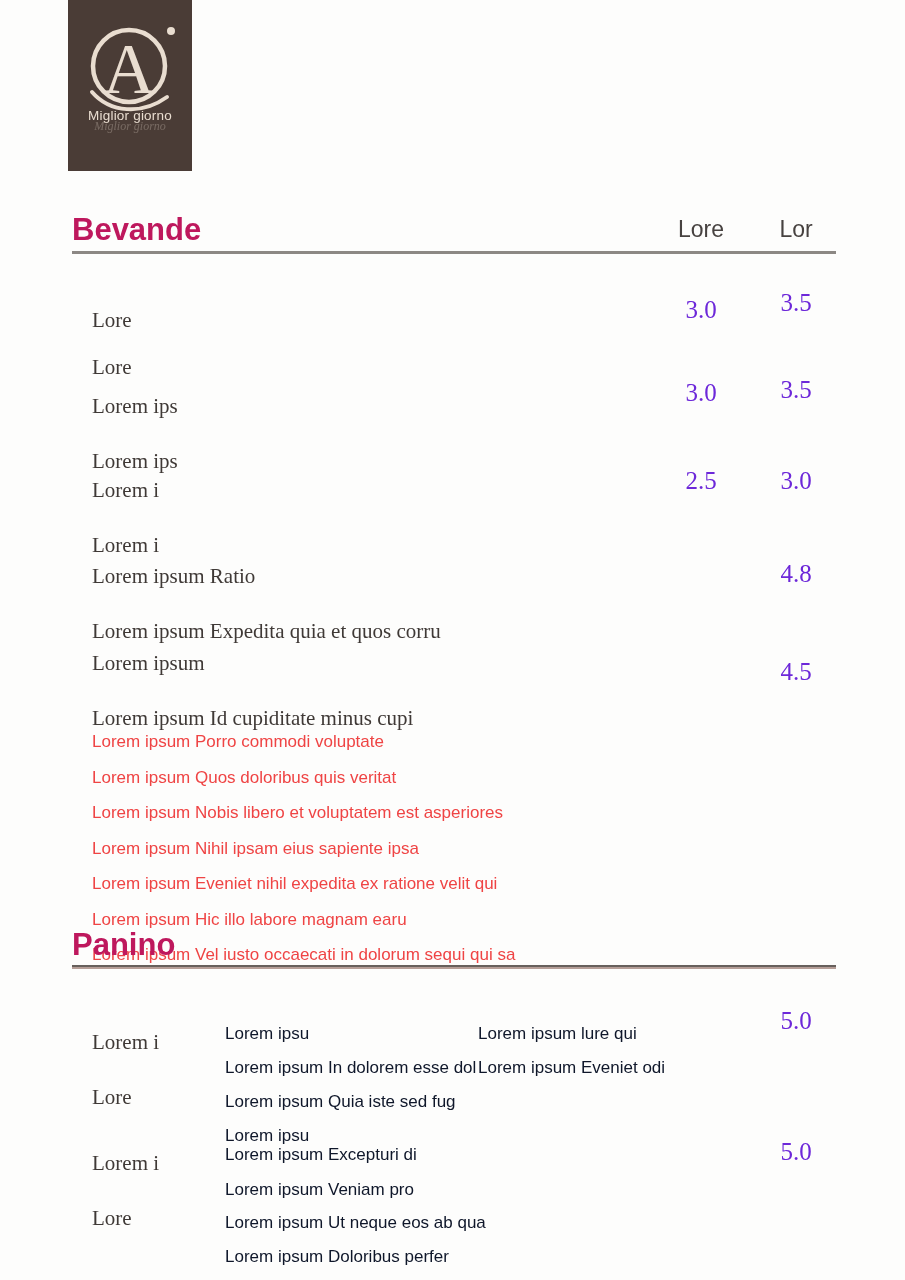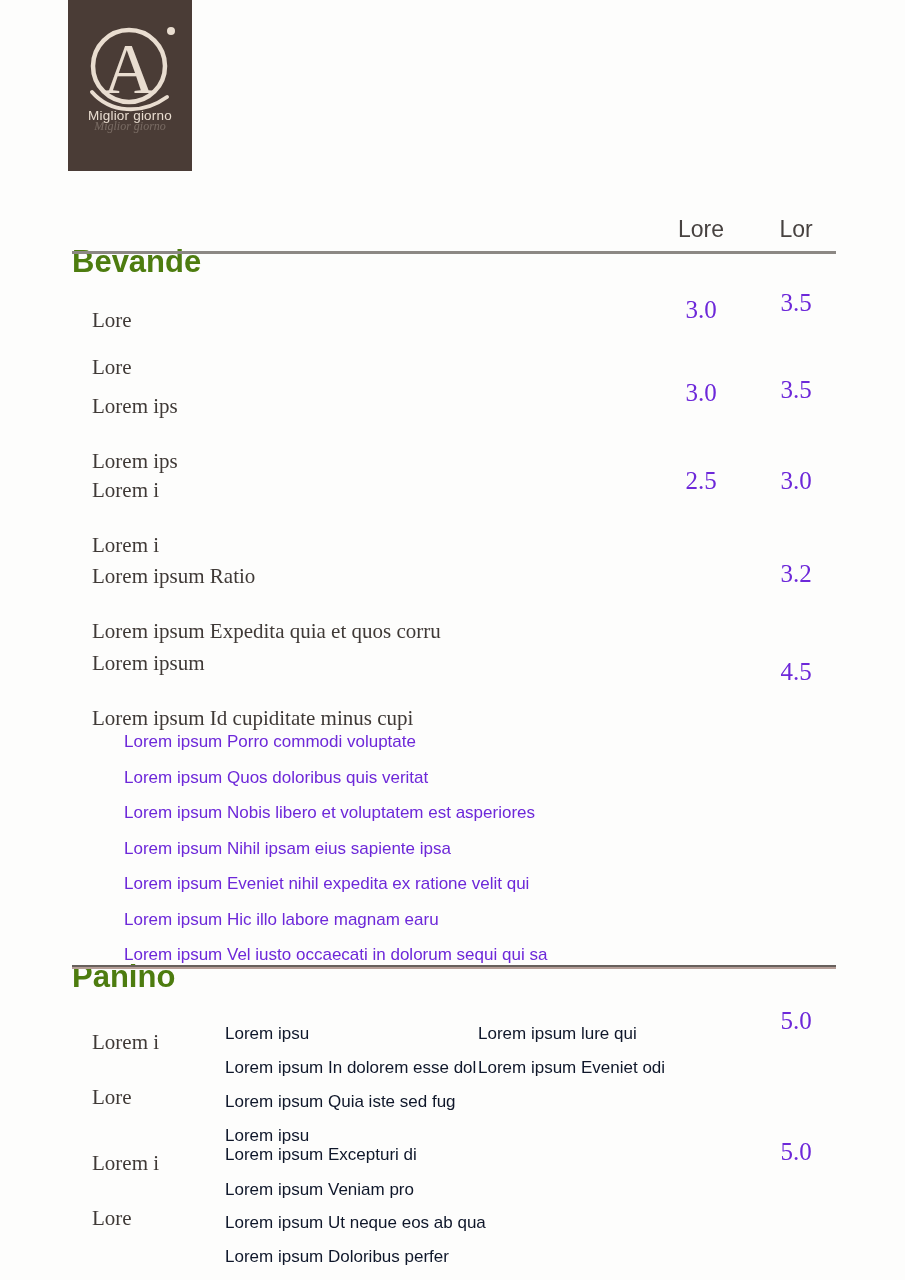--- a/index.html
+++ b/index.html
@@ -26,23 +26,22 @@
   .brand-flourish{
     position:absolute;left:0;top:119px;width:124px;
     text-align:center;
     color:#e9ddd0;opacity:.28;
     font-family:"Liberation Serif","DejaVu Serif",serif;
     font-style:italic;font-size:12px;
   }
 
   
   .section-title{
-    font-weight:bold;font-size:31px;color:#4d7c0f;
+    font-weight:bold;font-size:31px;color:#be185d;
     font-family:"Liberation Sans",sans-serif;
-    margin-top:32px;
   }
   .col-header{
     width:60px;text-align:center;
     font-size:23px;color:#474240;
   }
   .rule1{left:72px;width:764px;height:3px;background:#8c8884;}
   .rule2{
     left:72px;width:764px;height:3.5px;
     background:linear-gradient(to bottom,#67605c 0 45%,#b59e97 45% 100%);
   }
@@ -55,21 +54,21 @@
   }
   .price{
     width:60px;text-align:center;
     font-family:"Liberation Serif","DejaVu Serif",serif;
     font-size:25px;color:#6d28d9;
   }
   .p1{left:671px;}
   .p2{left:766px;}
   .sub-item{
     left:92px;
-    font-size:17px;color:#6d28d9;white-space:nowrap;margin-left:32px;
+    font-size:17px;color:#ef4444;white-space:nowrap;
   }
   .desc{
     font-size:17px;color:#0f172a;white-space:nowrap;
   }
   .desc-c1{left:225px;}
   .desc-c2{left:478px;}
 </style>
 </head>
 <body>
 
@@ -98,21 +97,21 @@
 <div class="abs price p1" style="top:379px;">3.0</div>
 <div class="abs price p2" style="top:376px;">3.5</div>
 
 <div class="abs item-name" style="top:449px;">Lorem ips</div>
 <div class="abs item-name" style="top:478px;">Lorem i</div>
 <div class="abs price p1" style="top:467px;">2.5</div>
 <div class="abs price p2" style="top:467px;">3.0</div>
 
 <div class="abs item-name" style="top:533px;">Lorem i</div>
 <div class="abs item-name" style="top:564px;">Lorem ipsum Ratio</div>
-<div class="abs price p2" style="top:560px;">3.2</div>
+<div class="abs price p2" style="top:560px;">4.8</div>
 
 <div class="abs item-name" style="top:619px;">Lorem ipsum Expedita quia et quos corru</div>
 <div class="abs item-name" style="top:651px;">Lorem ipsum</div>
 <div class="abs price p2" style="top:658px;">4.5</div>
 
 <div class="abs item-name" style="top:706px;">Lorem ipsum Id cupiditate minus cupi</div>
 <div class="abs sub-item" style="top:732px;">Lorem ipsum Porro commodi voluptate</div>
 <div class="abs sub-item" style="top:768px;">Lorem ipsum Quos doloribus quis veritat</div>
 <div class="abs sub-item" style="top:803px;">Lorem ipsum Nobis libero et voluptatem est asperiores</div>
 <div class="abs sub-item" style="top:839px;">Lorem ipsum Nihil ipsam eius sapiente ipsa</div>

